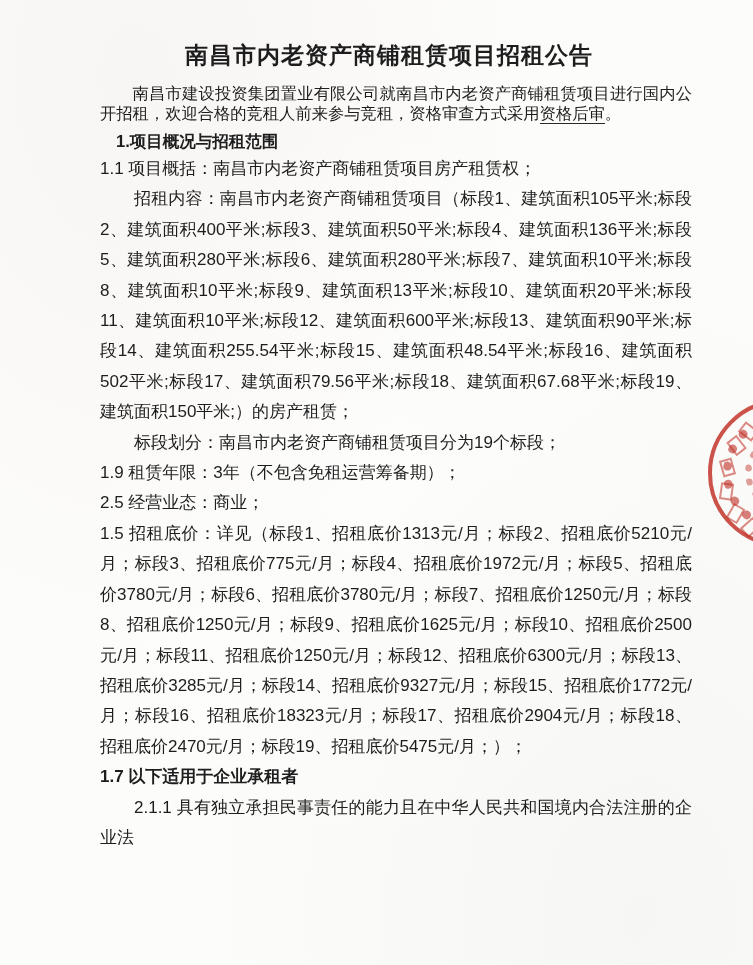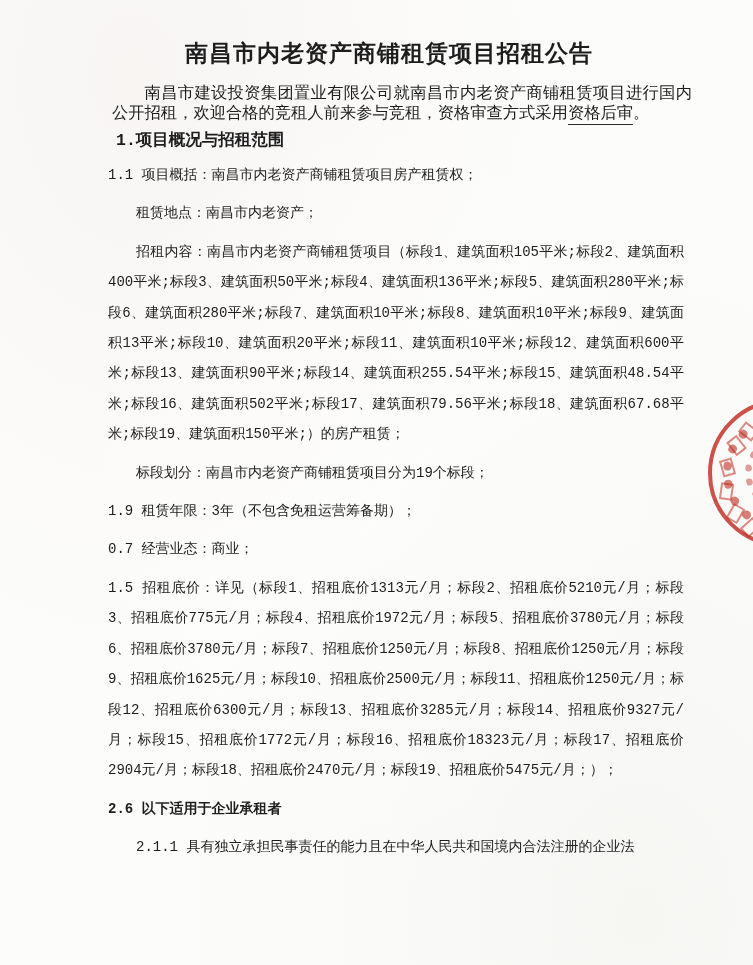--- a/index.html
+++ b/index.html
@@ -5,58 +5,58 @@
   html,body{margin:0;padding:0;background:#ffffff;}
   .page{
     position:relative;
     width:753px;height:965px;
     overflow:hidden;
     background:
       radial-gradient(ellipse at 18% 8%, rgba(214,188,188,0.10), transparent 45%),
       radial-gradient(ellipse at 85% 95%, rgba(205,205,200,0.12), transparent 50%),
       radial-gradient(ellipse at 50% 50%, rgba(255,255,255,0.6), transparent 70%),
       #fcfcfa;
-    font-family:Liberation Mono, monospace;
+    font-family:Liberation Sans, sans-serif;
     color:var(--ink,#1d1d1d);
   }
   .content{
     position:absolute;left:100px;top:0;width:592px;
   }
   .doc-title{
     margin:0 0 0 -14px;
     padding-top:40px;
     font-size:23px;
     line-height:30px;
     font-weight:bold;
     text-align:center;
     letter-spacing:1px;
   }
   .intro{
-    margin:14px 0 0 12px;
+    margin:14px 0 0 0;
     font-size:16.3px;
     line-height:19.5px;
     text-indent:2em;
     text-align:justify;
   }
   .uline{
     border-bottom:1.5px solid #2a2a2a;
     padding-bottom:1px;
   }
   .sec-heading{
     margin:7px 0 0 16px;
     font-size:16.5px;
     line-height:22px;
     font-weight:bold;
   }
   .body-block{
     margin-top:2px;
   }
   .body-block p{
-    margin:8px;
-    font-size:14px;
+    margin:0;
+    font-size:17px;
     line-height:30.4px;
     text-align:justify;
     text-justify:inter-character;
   }
   .indent{text-indent:2em;}
   .bold{font-weight:bold;}
   
   .seal{
     position:absolute;
     left:708px;top:399px;
@@ -103,27 +103,26 @@
   <div class="content">
 
     <h1 class="doc-title">南昌市内老资产商铺租赁项目招租公告</h1>
 
     <p class="intro"><span>南昌市建设投资集团置业有限公司就南昌市内老资产商铺租赁项目进行国内公开招租，欢迎合格的竞租人前来参与竞租，资格审查方式采用</span><span class="uline">资格后审</span><span>。</span></p>
 
     <h2 class="sec-heading">1.项目概况与招租范围</h2>
 
     <div class="body-block">
       <p>1.1 项目概括：南昌市内老资产商铺租赁项目房产租赁权；</p>
-      <p class="indent">租赁地点：南昌市内老资产；</p>
       <p class="indent">招租内容：南昌市内老资产商铺租赁项目（标段1、建筑面积105平米;标段2、建筑面积400平米;标段3、建筑面积50平米;标段4、建筑面积136平米;标段5、建筑面积280平米;标段6、建筑面积280平米;标段7、建筑面积10平米;标段8、建筑面积10平米;标段9、建筑面积13平米;标段10、建筑面积20平米;标段11、建筑面积10平米;标段12、建筑面积600平米;标段13、建筑面积90平米;标段14、建筑面积255.54平米;标段15、建筑面积48.54平米;标段16、建筑面积502平米;标段17、建筑面积79.56平米;标段18、建筑面积67.68平米;标段19、建筑面积150平米;）的房产租赁；</p>
       <p class="indent">标段划分：南昌市内老资产商铺租赁项目分为19个标段；</p>
       <p>1.9 租赁年限：3年（不包含免租运营筹备期）；</p>
-      <p>0.7 经营业态：商业；</p>
+      <p>2.5 经营业态：商业；</p>
       <p>1.5 招租底价：详见（标段1、招租底价1313元/月；标段2、招租底价5210元/月；标段3、招租底价775元/月；标段4、招租底价1972元/月；标段5、招租底价3780元/月；标段6、招租底价3780元/月；标段7、招租底价1250元/月；标段8、招租底价1250元/月；标段9、招租底价1625元/月；标段10、招租底价2500元/月；标段11、招租底价1250元/月；标段12、招租底价6300元/月；标段13、招租底价3285元/月；标段14、招租底价9327元/月；标段15、招租底价1772元/月；标段16、招租底价18323元/月；标段17、招租底价2904元/月；标段18、招租底价2470元/月；标段19、招租底价5475元/月；）；</p>
-      <p class="bold">2.6 以下适用于企业承租者</p>
+      <p class="bold">1.7 以下适用于企业承租者</p>
       <p class="indent">2.1.1 具有独立承担民事责任的能力且在中华人民共和国境内合法注册的企业法</p>
     </div>
   </div>
 
   <div class="seal">
     <div class="seal-ring"></div>
     <div class="seal-dots-outer"></div>
     <div class="seal-dots-inner"></div>
     <div class="seal-mark m1"></div>
     <div class="seal-mark m2"></div>

